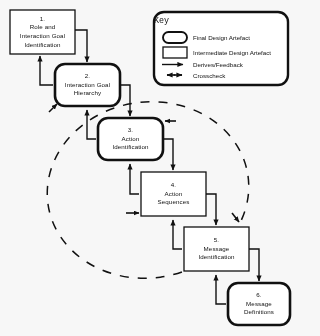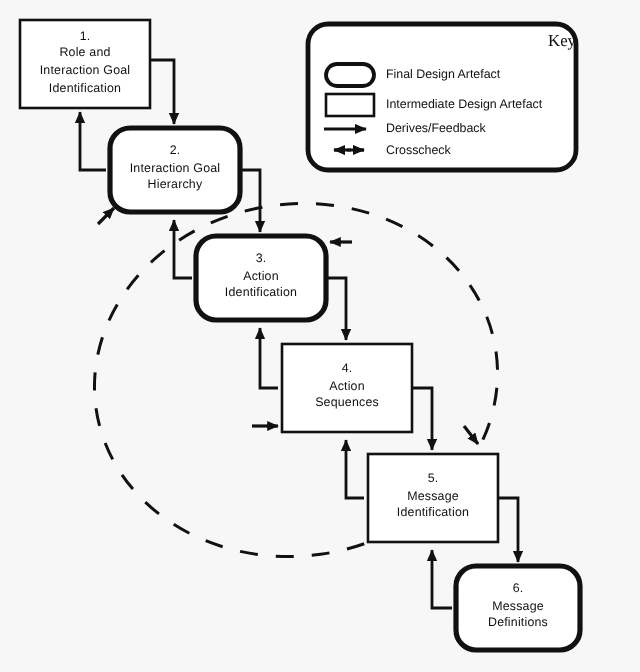--- a/index.html
+++ b/index.html
@@ -33,22 +33,22 @@
     color: #111111;
     pointer-events: none;
     letter-spacing: 0.1px;
   }
   .node-label .num { display: block; }
   .node-label .ttl { display: block; }
   .key-title {
     position: absolute;
     font-size: 8.4px;
     color: #111111;
-    text-align: right;
-    font-family: Liberation Serif, serif;
+    text-align: left;
+    font-family: Liberation Mono, monospace;
   }
   .key-text {
     position: absolute;
     font-size: 6.2px;
     color: #111111;
     white-space: nowrap;
     font-family: "Liberation Sans", sans-serif;
   }
 </style>
 </head>

